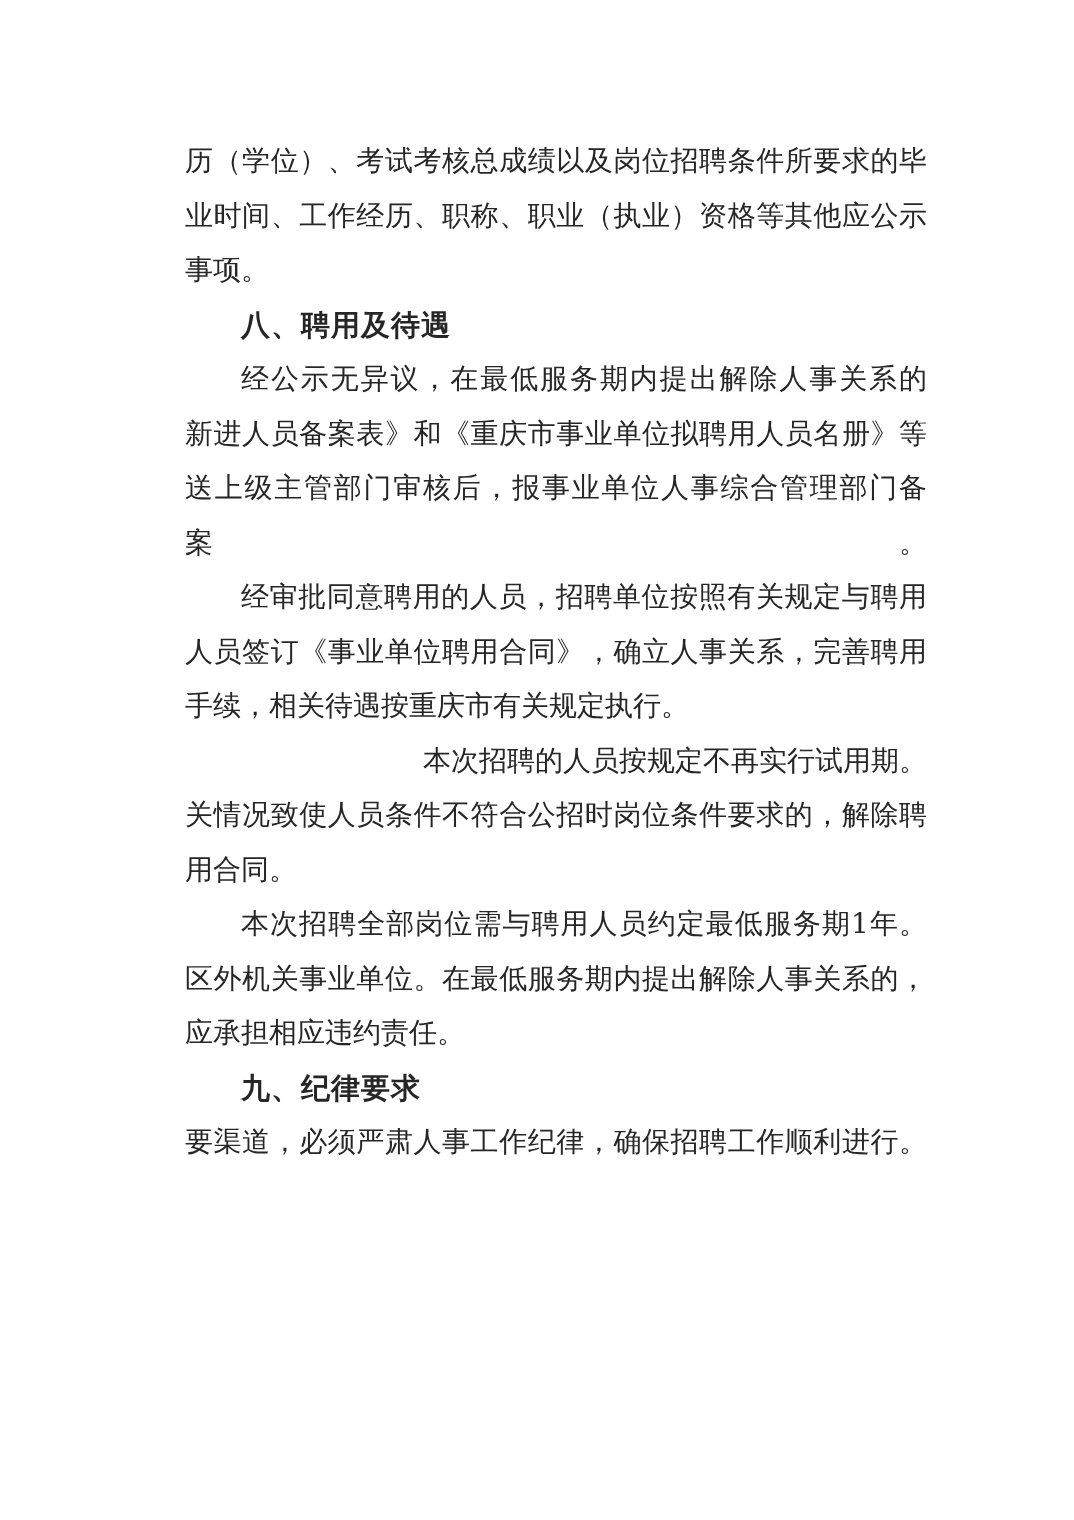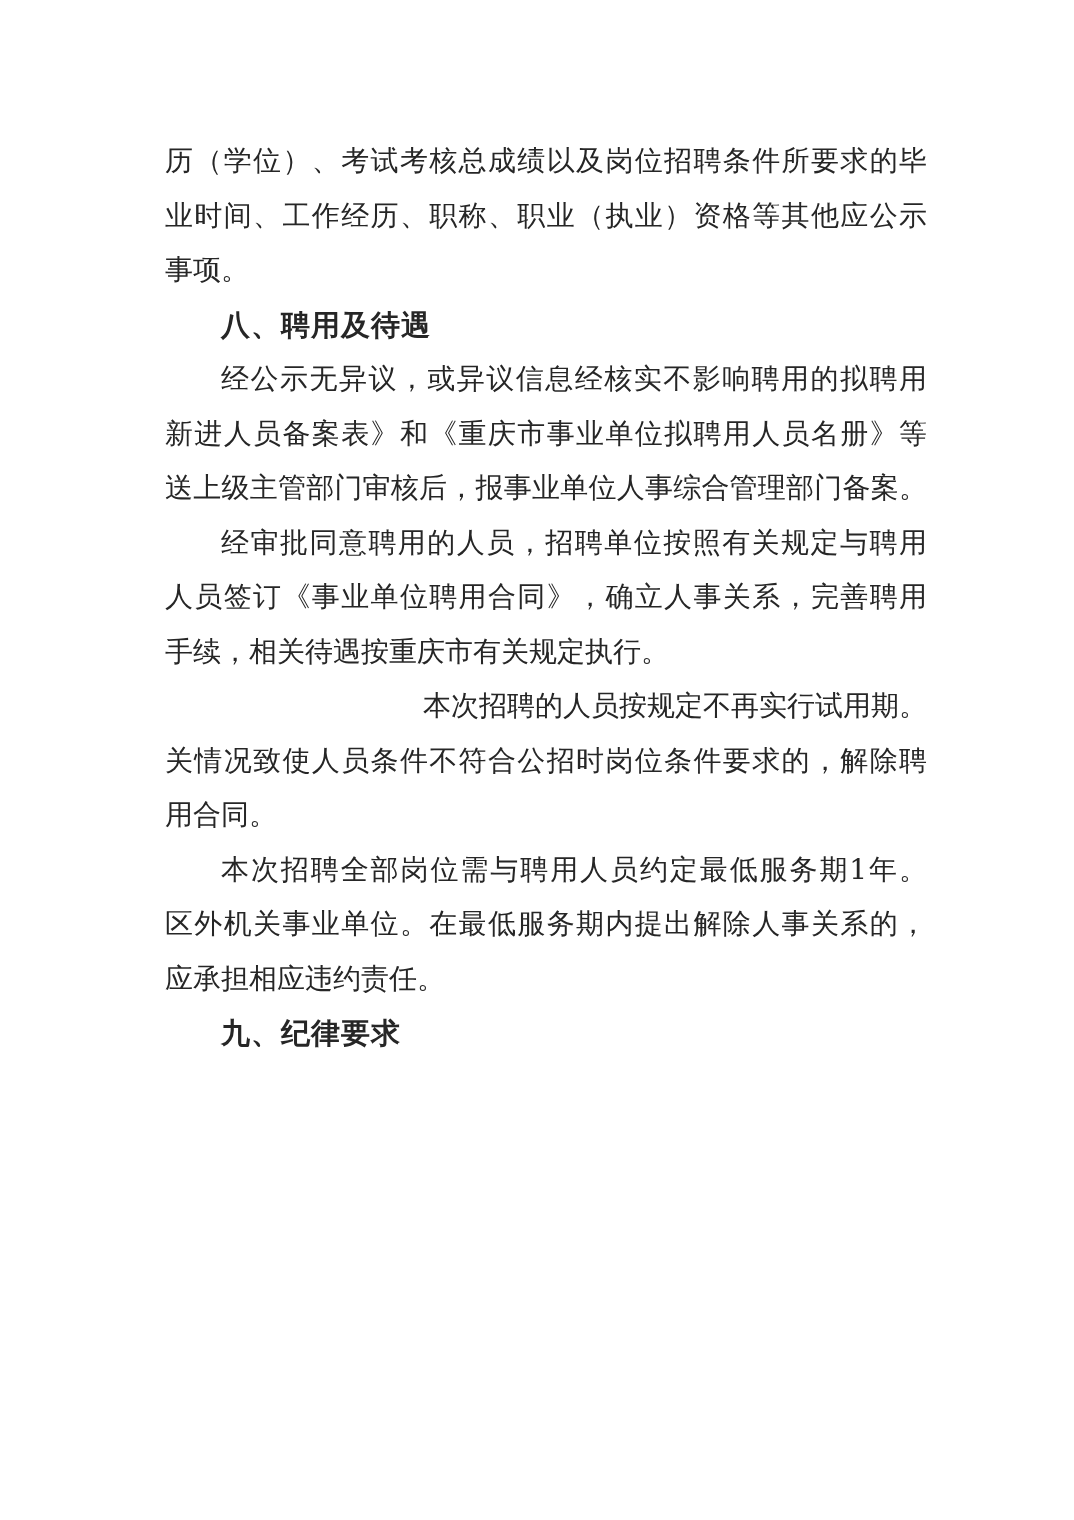--- a/index.html
+++ b/index.html
@@ -20,20 +20,21 @@
     top: 134px;
     width: 762px;
     font-family: "DejaVu Serif", "Liberation Serif", serif;
     font-size: 28px;
     line-height: 54.5px;
     color: #262626;
   }
   .line {
     display: block;
     white-space: normal;
+    margin-left: 20px;
   }
   .line.full {
     text-align: justify;
     text-align-last: justify;
   }
   .line.indent {
     text-indent: 56px;
     text-align: right;
   }
   .line.heading {
@@ -47,27 +48,28 @@
 </style>
 </head>
 <body>
 
 <div class="page">
   <div class="content" style="color: rgb(38, 38, 38);">
       <div class="line full">历（学位）、考试考核总成绩以及岗位招聘条件所要求的毕</div>
       <div class="line full">业时间、工作经历、职称、职业（执业）资格等其他应公示</div>
       <div class="line">事项。</div>
       <div class="line heading indent">八、聘用及待遇</div>
-      <div class="line full indent">经公示无异议，或异议信息经核实不影响聘用的拟聘用</div>
+      <div class="line full indent">经公示无异议，在最低服务期内提出解除人事关系的</div>
       <div class="line full">新进人员备案表》和《重庆市事业单位拟聘用人员名册》等</div>
       <div class="line full">送上级主管部门审核后，报事业单位人事综合管理部门备案。</div>
       <div class="line full indent">经审批同意聘用的人员，招聘单位按照有关规定与聘用</div>
       <div class="line full">人员签订《事业单位聘用合同》，确立人事关系，完善聘用</div>
       <div class="line">手续，相关待遇按重庆市有关规定执行。</div>
       <div class="line indent">本次招聘的人员按规定不再实行试用期。</div>
       <div class="line full">关情况致使人员条件不符合公招时岗位条件要求的，解除聘</div>
       <div class="line">用合同。</div>
       <div class="line full indent">本次招聘全部岗位需与聘用人员约定最低服务期1年。</div>
       <div class="line full">区外机关事业单位。在最低服务期内提出解除人事关系的，</div>
       <div class="line">应承担相应违约责任。</div>
       <div class="line heading indent">九、纪律要求</div>
+      <div class="line full">要渠道，必须严肃人事工作纪律，确保招聘工作顺利进行。</div>
     </div>
 </div>
 
 </body></html>

